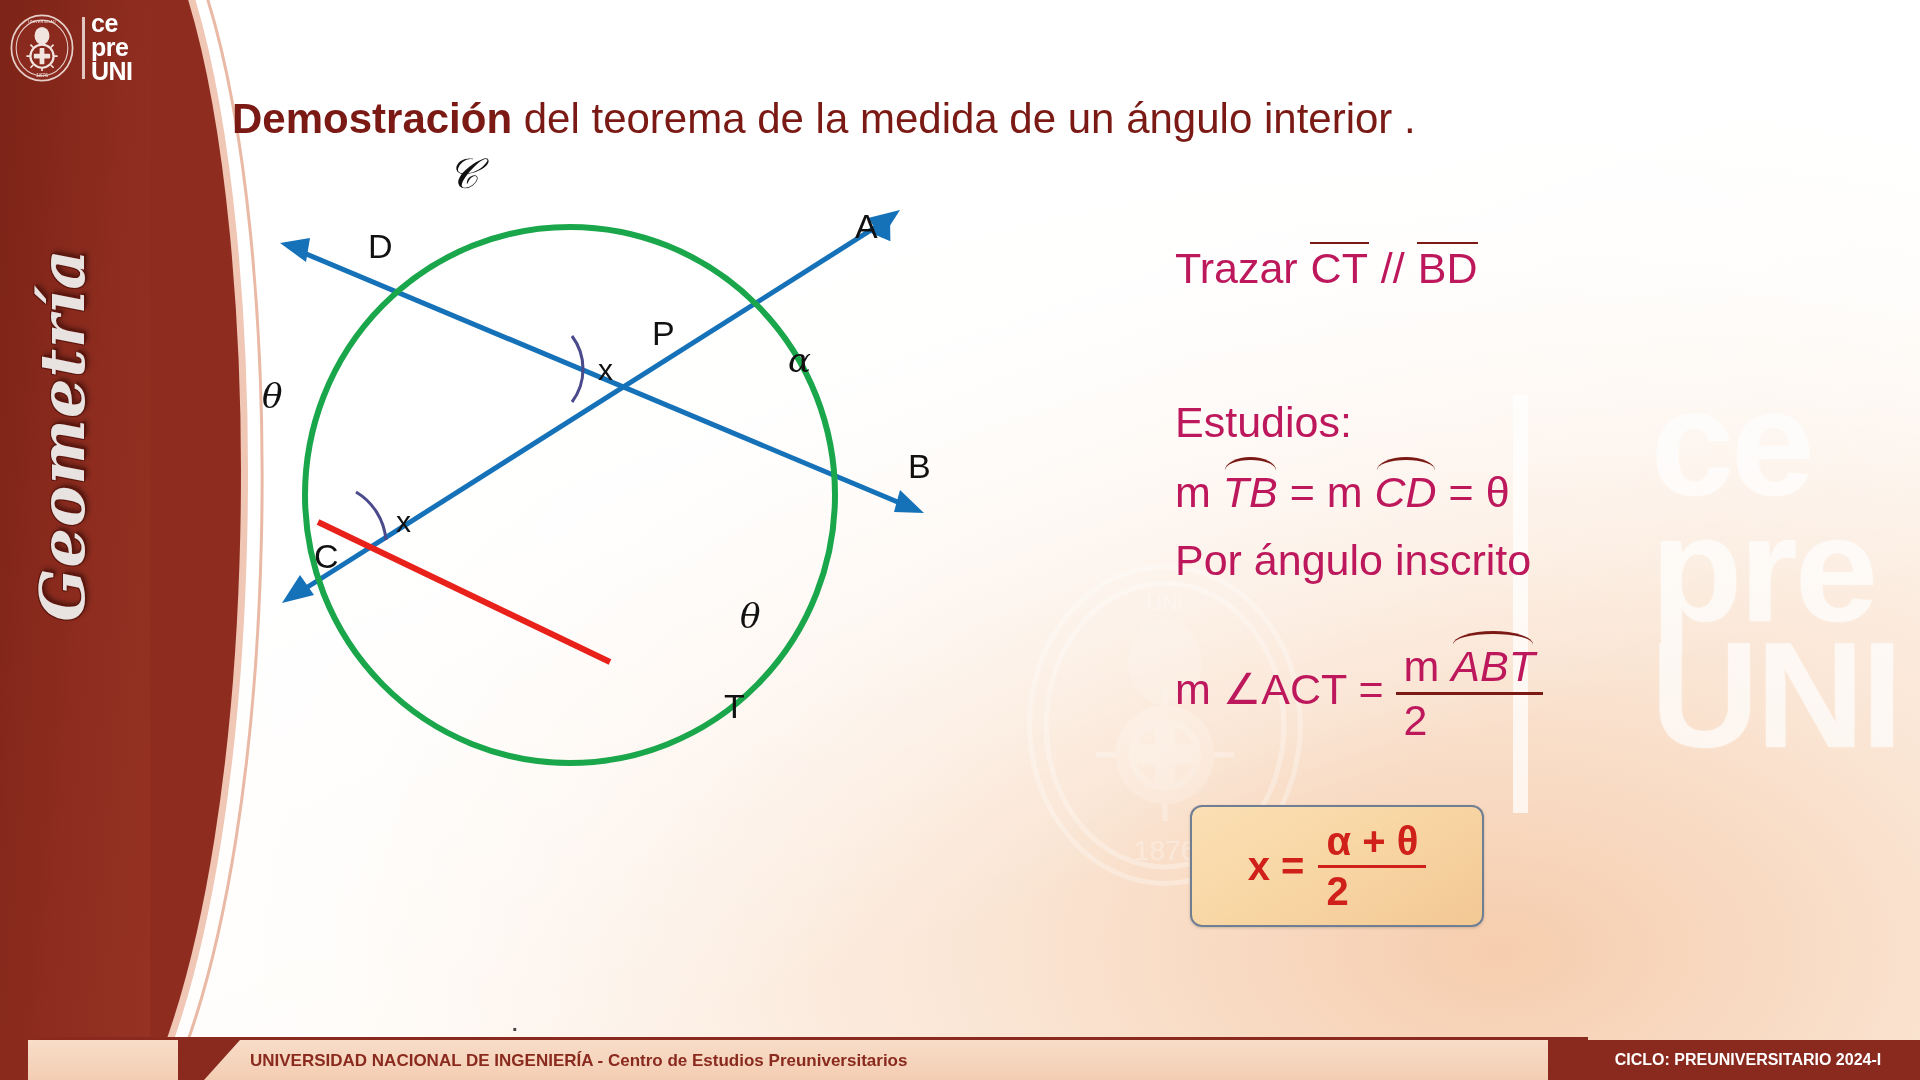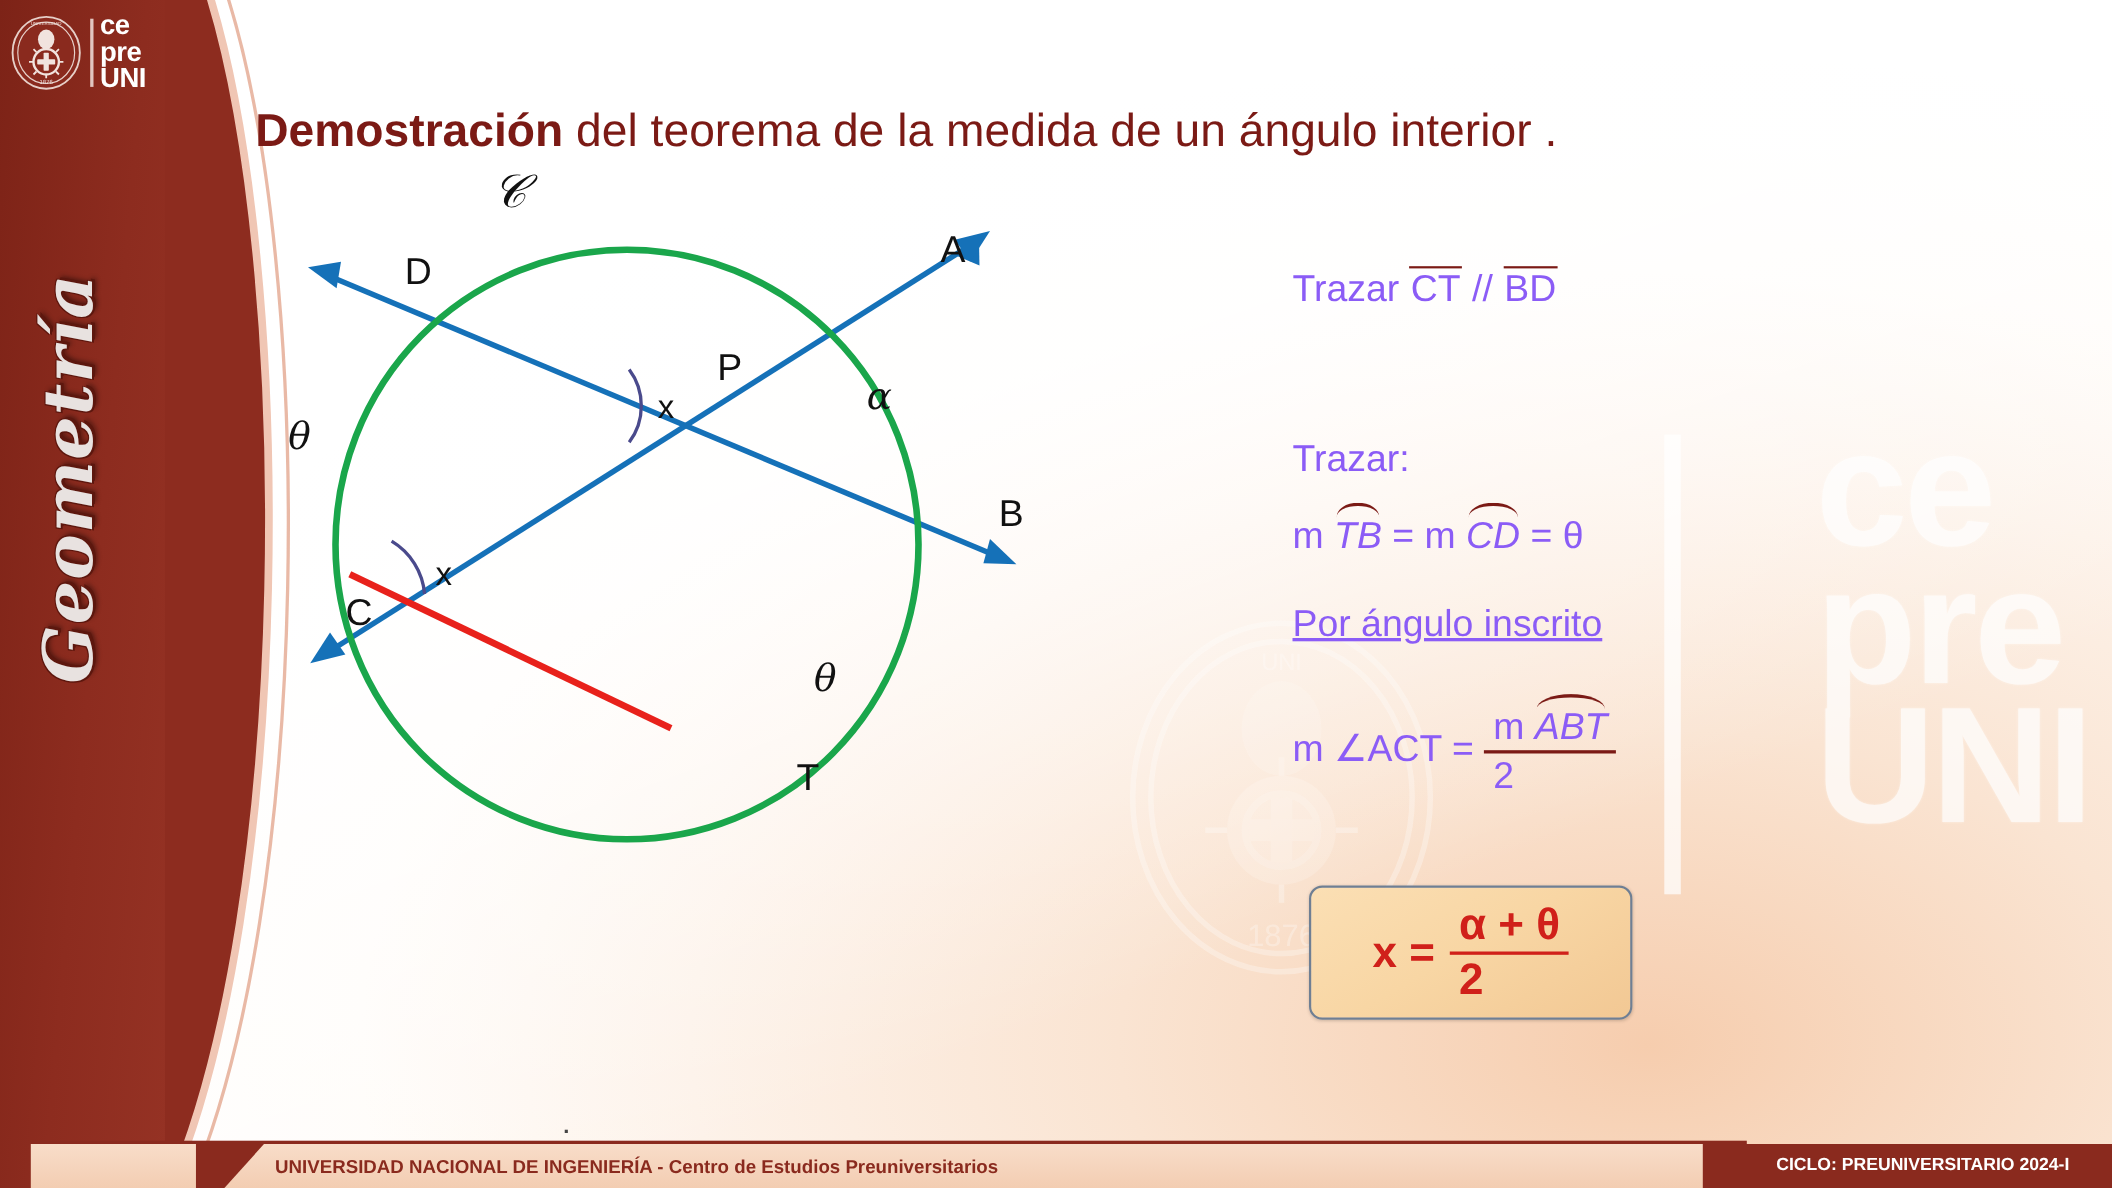--- a/index.html
+++ b/index.html
@@ -82,21 +82,21 @@
   }
   .title b{font-weight:bold;}
   .title .reg{font-weight:normal;}
 
   
   #figure{position:absolute;left:200px;top:140px;width:880px;height:760px;z-index:8;}
 
   
   .math{
     position:absolute;left:1175px;z-index:10;
-    color:#8b5cf6;font-size:34px;white-space:nowrap;
+    color:#be185d;font-size:43px;white-space:nowrap;
   }
   .math .ovl{border-top:2.5px solid #7b1a15;padding:0 1px;}
   .arcwrap{position:relative;display:inline-block;padding-top:2px;font-style:italic;}
   .arcwrap .arc{
     position:absolute;left:2px;right:2px;top:-9px;height:13px;
     border-top:3px solid #7b1a15;
     border-radius:60% 60% 0 0 / 100% 100% 0 0;
   }
   .frac{display:inline-block;vertical-align:middle;text-align:left;}
   .frac .num{display:block;padding:0 8px 1px;}
@@ -259,27 +259,27 @@
     <text x="62" y="268" font-size="34" fill="#111" font-style="italic" font-family="DejaVu Serif, serif">θ</text>
     <text x="588" y="232" font-size="34" fill="#111" font-style="italic" font-family="DejaVu Serif, serif">α</text>
     <text x="540" y="488" font-size="34" fill="#111" font-style="italic" font-family="DejaVu Serif, serif">θ</text>
   </svg>
 
   <div class="math" style="top:244px;">
     <span>Trazar </span><span class="ovl">CT</span><span> // </span><span class="ovl">BD</span>
   </div>
 
 
-  <div class="math" style="top:398px;">Trazar:</div>
+  <div class="math" style="top:398px;">Estudios:</div>
 
   <div class="math" style="top:466px;">
     <span>m </span><span class="arcwrap"><span class="arc"></span><span>TB</span></span><span> = m </span><span class="arcwrap"><span class="arc"></span><span>CD</span></span><span> = θ</span>
   </div>
 
-  <div class="math" style="top:548px;text-decoration:underline;">Por ángulo inscrito</div>
+  <div class="math" style="top:536px;">Por ángulo inscrito</div>
 
   <div class="math" style="top:640px;">
     <span>m ∠ACT = </span><span class="frac">
       <span class="num"><span>m </span><span class="arcwrap"><span class="arc"></span><span>ABT</span></span></span>
       <span class="den">2</span>
     </span>
   </div>
 
   <div class="resultbox">
     <span>x =</span>

